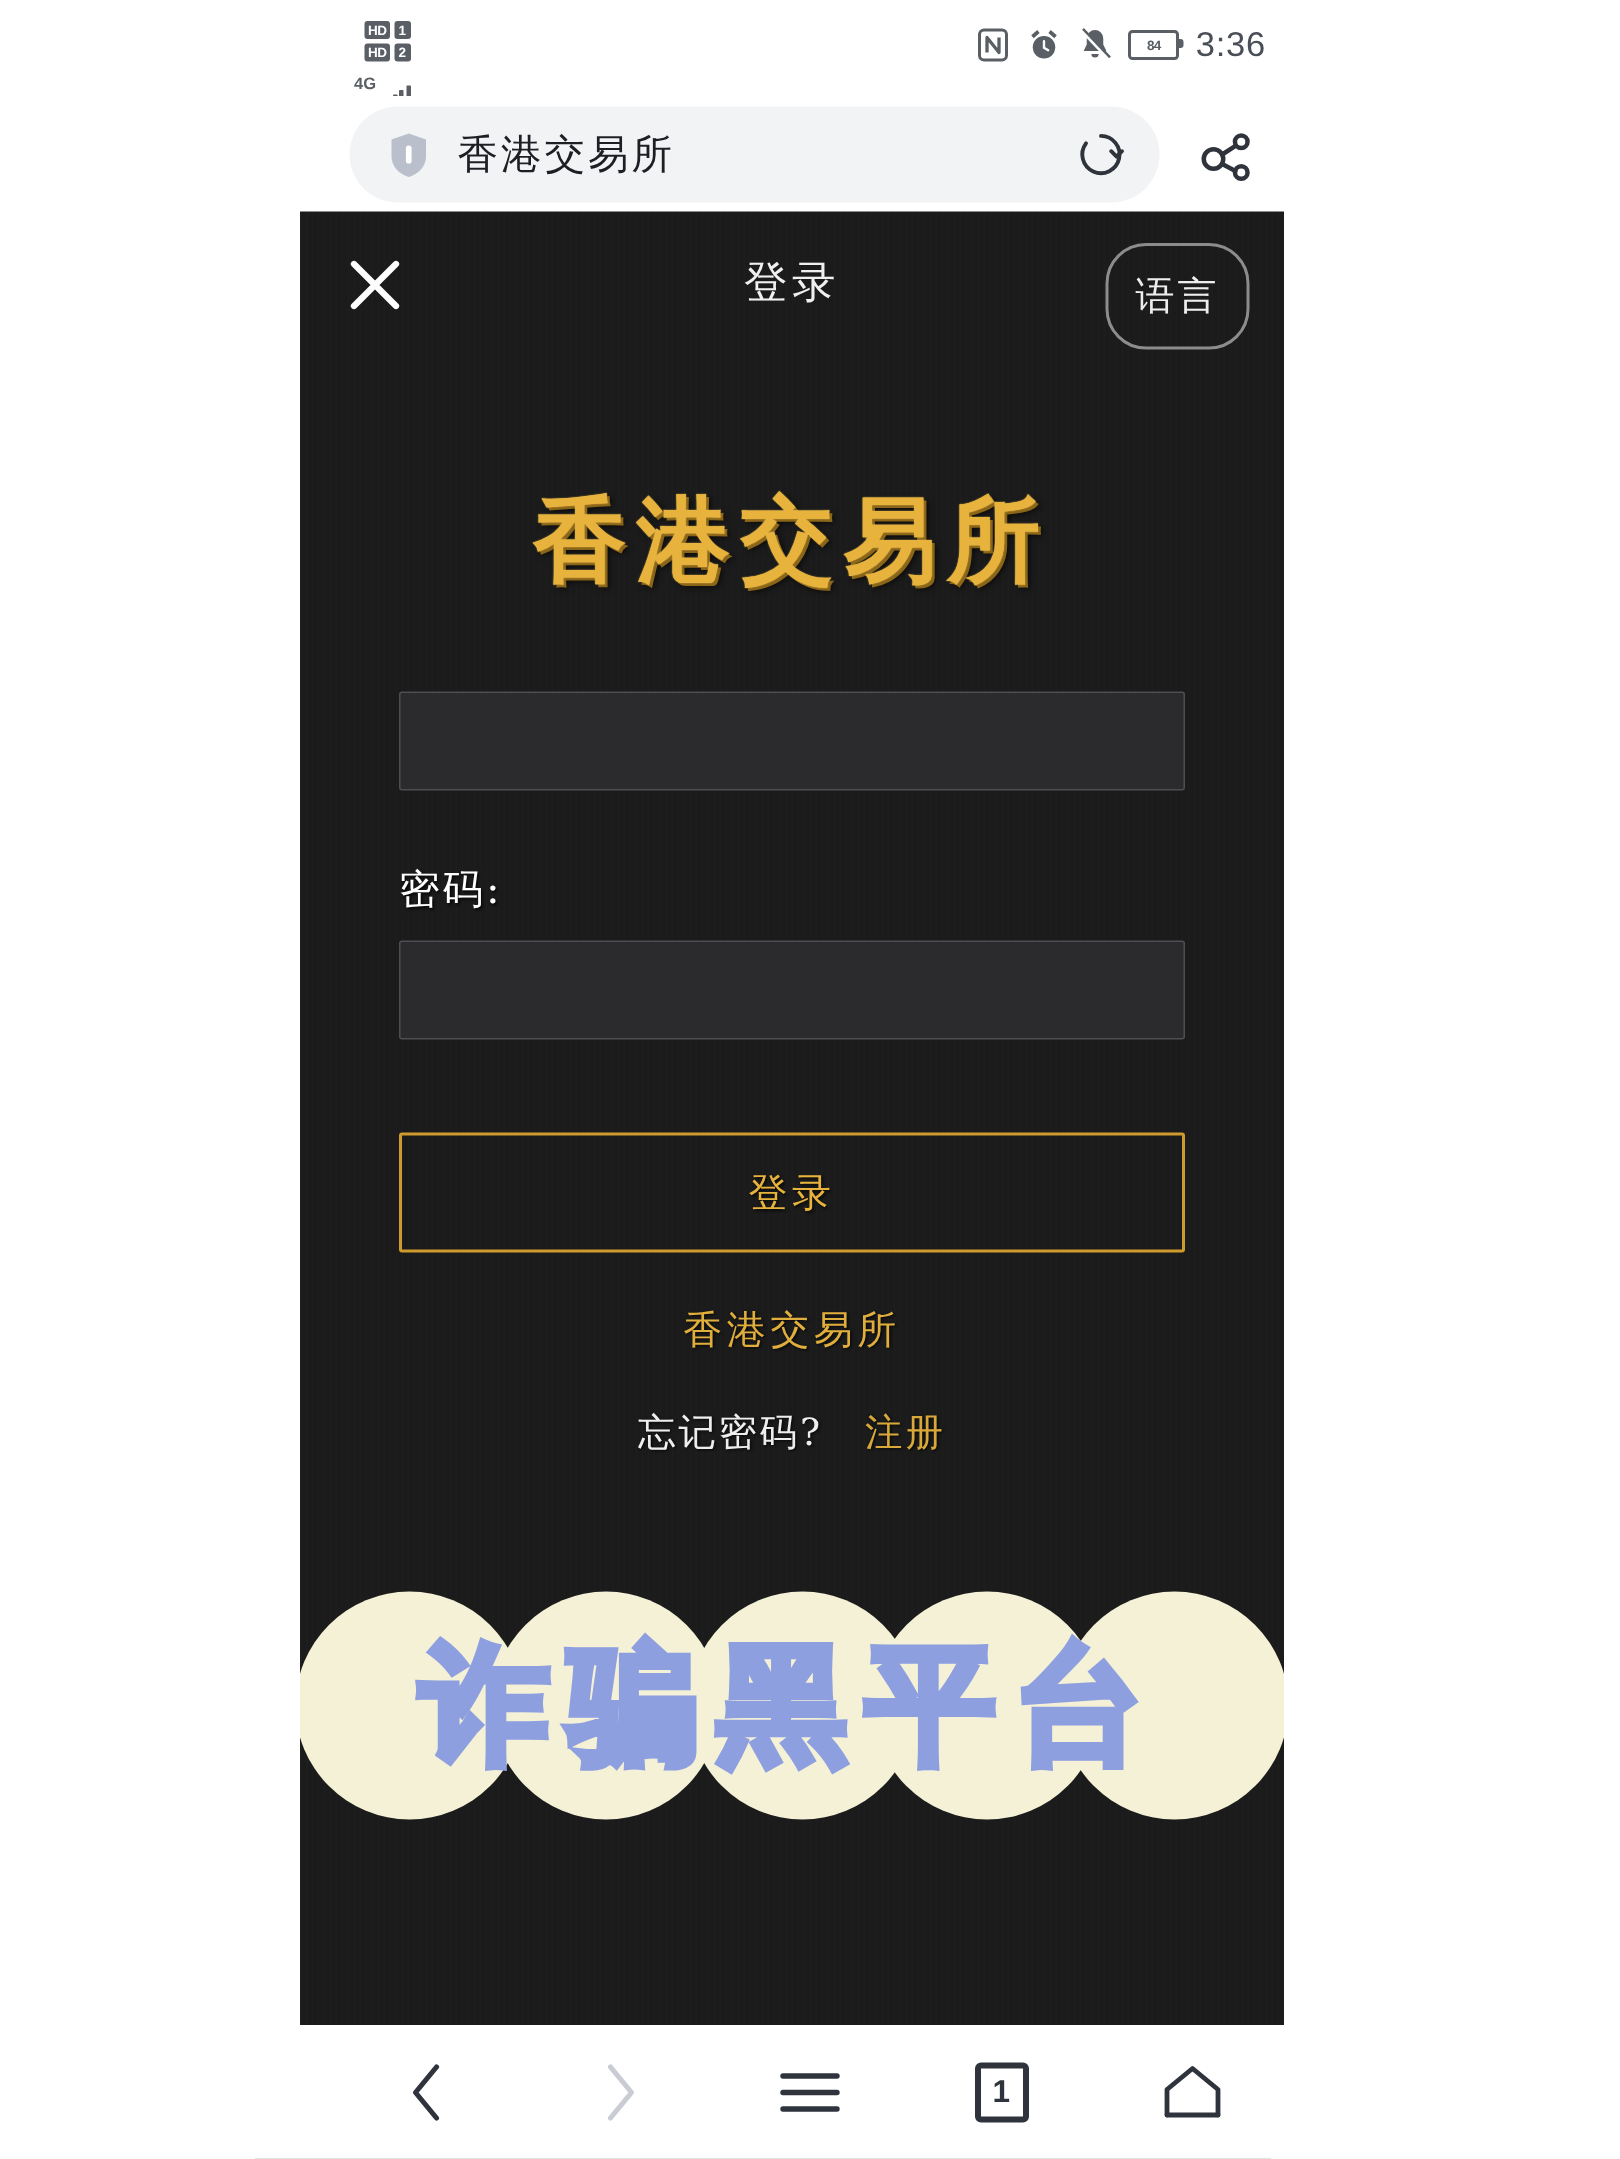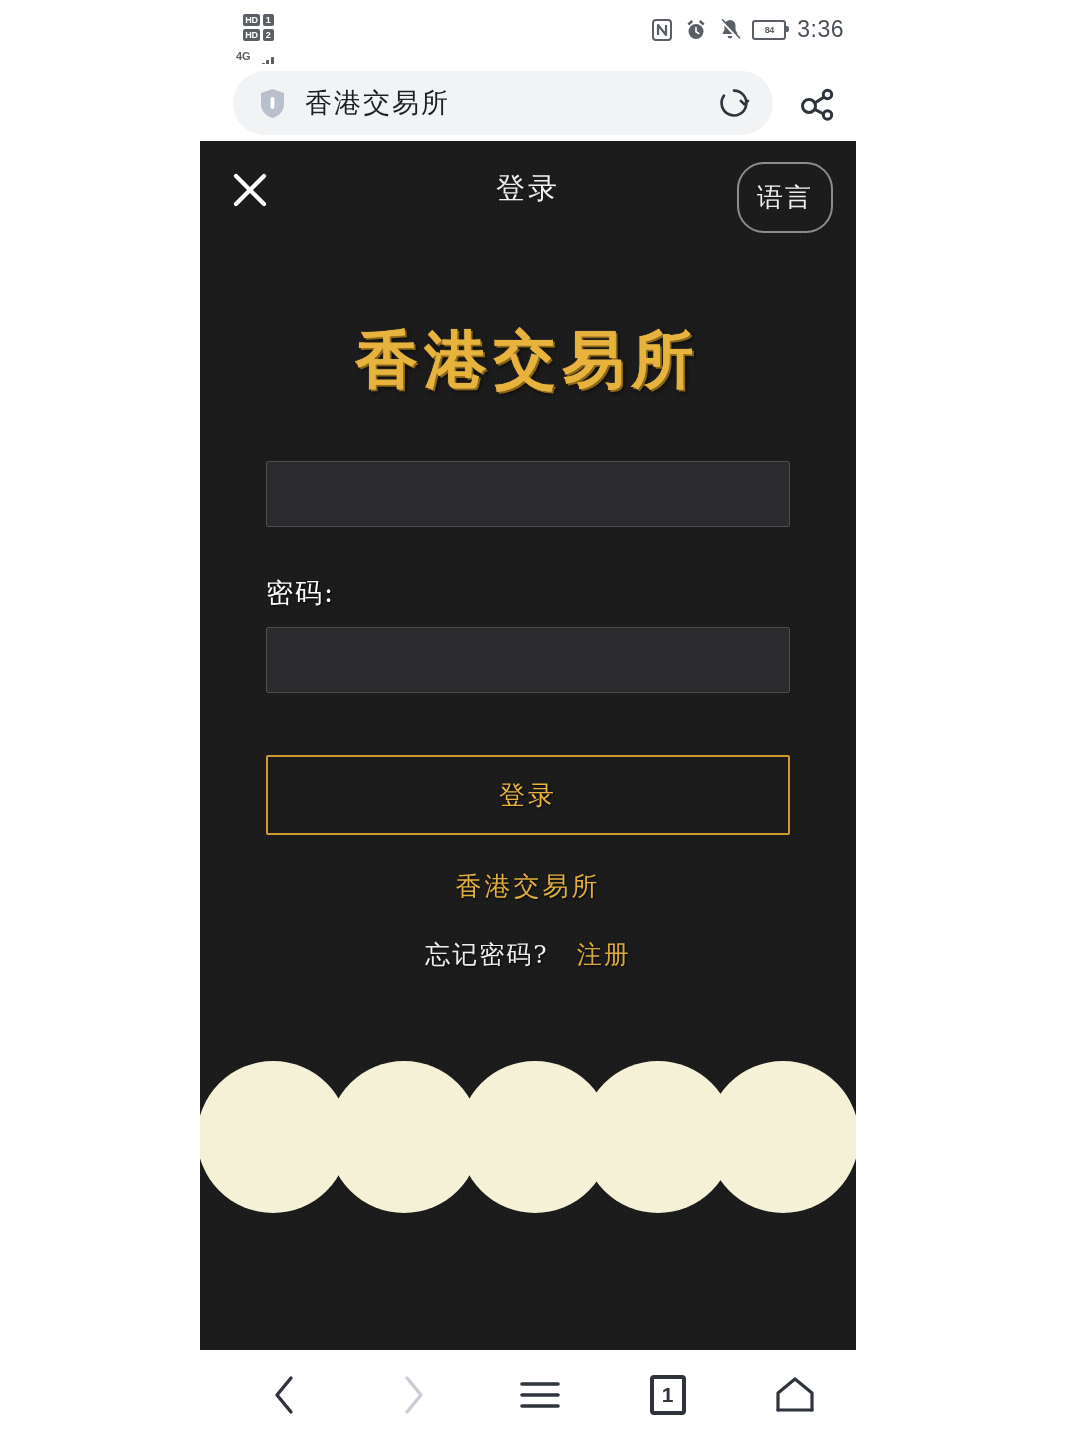--- a/index.html
+++ b/index.html
@@ -546,20 +546,21 @@
   <div class="signup-row">
     <span class="signup-q">忘记密码?</span><span class="signup-link">注册</span>
   </div>
 
   <div class="sticker">
     <span class="blob"></span>
     <span class="blob"></span>
     <span class="blob"></span>
     <span class="blob"></span>
     <span class="blob"></span>
+    <div class="sticker-text">诈骗黑平台</div>
   </div>
 </div>
 
 <div class="bottom-nav">
   <div class="nav-item">
     <svg width="34" height="42" viewBox="0 0 34 42">
       <path d="M23 4L9 21l14 17" stroke="#2e333c" stroke-width="3.4" fill="none" stroke-linecap="round" stroke-linejoin="round"></path>
     </svg>
   </div>
 

